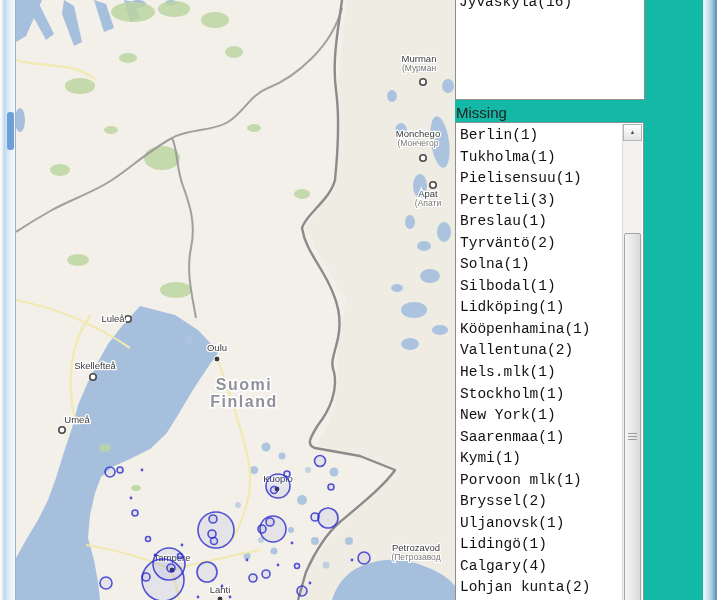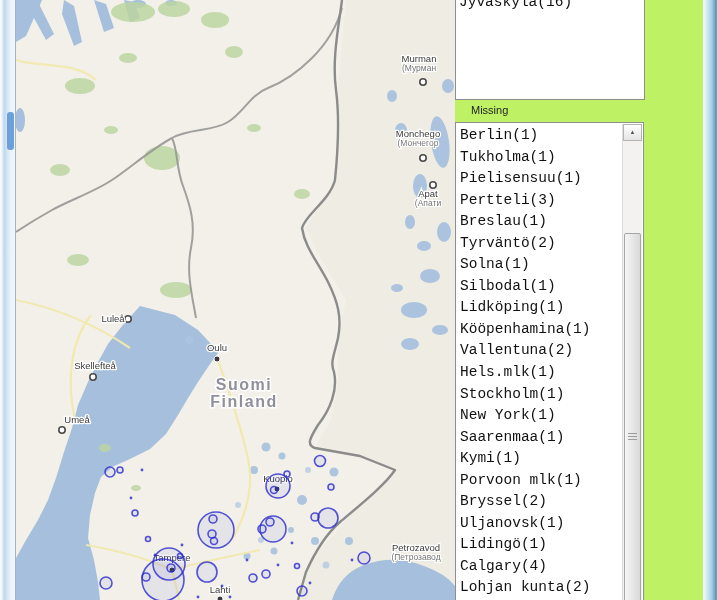--- a/index.html
+++ b/index.html
@@ -21,26 +21,26 @@
   .map-sub{font-family:"Liberation Sans",sans-serif;font-size:8.5px;fill:#767676;
     stroke:#ffffff;stroke-width:2.2px;paint-order:stroke;text-anchor:middle;}
   .map-region{font-family:"Liberation Sans",sans-serif;font-size:16px;font-weight:bold;fill:#8f909c;
     letter-spacing:1.5px;stroke:#fff;stroke-width:3px;paint-order:stroke;text-anchor:middle;}
   .data-circle{fill:rgba(55,55,220,0.07);stroke:#2b2bd0;stroke-width:1.6;stroke-opacity:.8;}
   .data-dot{fill:#2b2bd0;fill-opacity:.8;}
   .marker-open{fill:#ffffff;stroke:#4a4a4a;stroke-width:1.6;}
   .marker-filled{fill:#3a3a42;stroke:#ffffff;stroke-width:1;}
 
   
-  #right-panel{position:absolute;left:455px;top:0;width:248px;height:600px;background:#bef264;}
+  #right-panel{position:absolute;left:455px;top:0;width:248px;height:600px;background:#14b8a6;}
   #top-listbox{position:absolute;left:0;top:-10px;width:190px;height:110px;background:#fff;
     border:1px solid #8e8e8e;box-sizing:border-box;overflow:hidden;}
   .top-item{font-family:"Liberation Mono",monospace;font-size:14.5px;line-height:20px;color:#111;
     padding-left:3px;margin-top:1px;white-space:pre;}
-  #missing-label{position:absolute;left:16px;top:104px;font-size:11px;color:#222;}
+  #missing-label{position:absolute;left:1px;top:104px;font-size:15px;color:#222;}
   #missing-listbox{position:absolute;left:0;top:122px;width:189px;height:482px;background:#fff;
     border:1px solid #8e8e8e;box-sizing:border-box;}
   #missing-items{position:absolute;left:4px;top:2px;right:21px;bottom:0;overflow:hidden;
     font-family:"Liberation Mono",monospace;font-size:14.5px;line-height:21.55px;color:#111;white-space:pre;}
   #missing-scrollbar{position:absolute;top:1px;right:1px;bottom:1px;width:19px;background:#f3f2f0;
     border-left:1px solid #dcdcda;}
   #sb-up{position:absolute;top:0;left:0;right:0;height:17px;
     background:linear-gradient(#fefefe,#e4e4e4);border:1px solid #b4b4b4;box-sizing:border-box;
     color:#555;font-size:6px;text-align:center;line-height:15px;}
   #sb-thumb{position:absolute;left:1px;right:1px;top:109px;height:371px;

